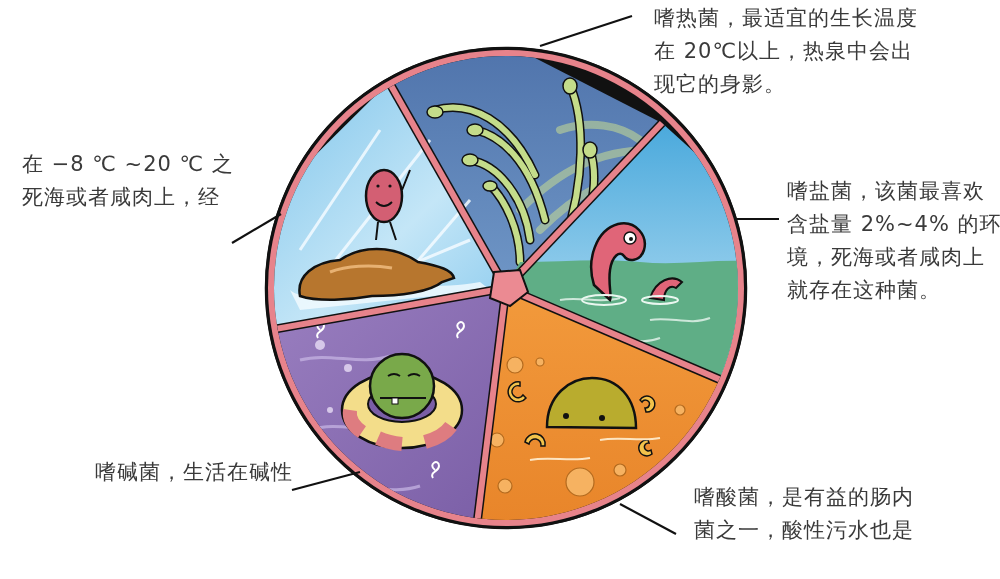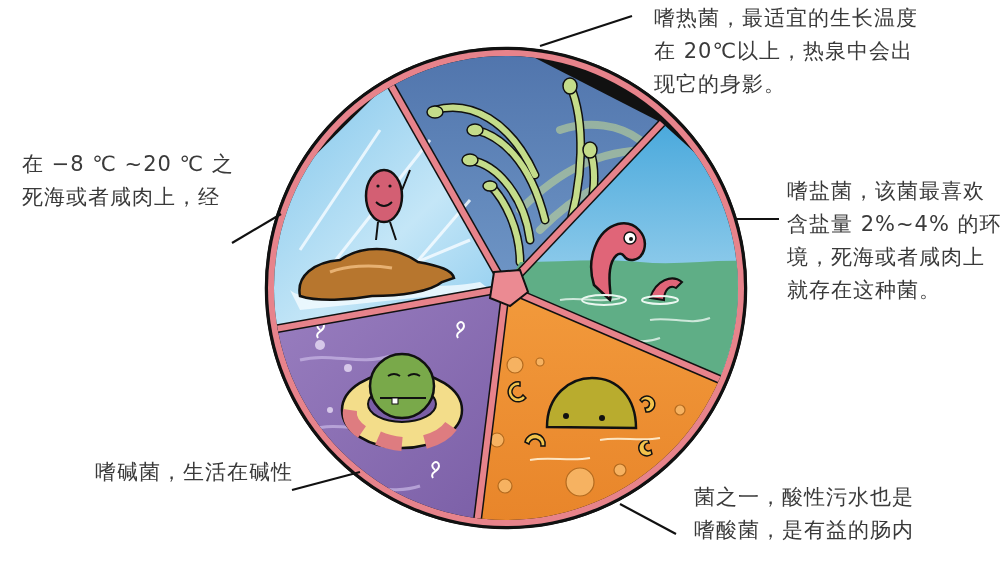--- a/index.html
+++ b/index.html
@@ -227,16 +227,16 @@
     <span>含盐量 2%~4% 的环</span>
     <span>境，死海或者咸肉上</span>
     <span>就存在这种菌。</span>
   </div>
 
   <div class="caption" id="cap-alkali">
     <span>嗜碱菌，生活在碱性</span>
   </div>
 
   <div class="caption" id="cap-acido">
+    <span>嗜酸菌，是有益的肠内</span>
     <span>菌之一，酸性污水也是</span>
-    <span>嗜酸菌，是有益的肠内</span>
   </div>
 </div>
 
 </body></html>

